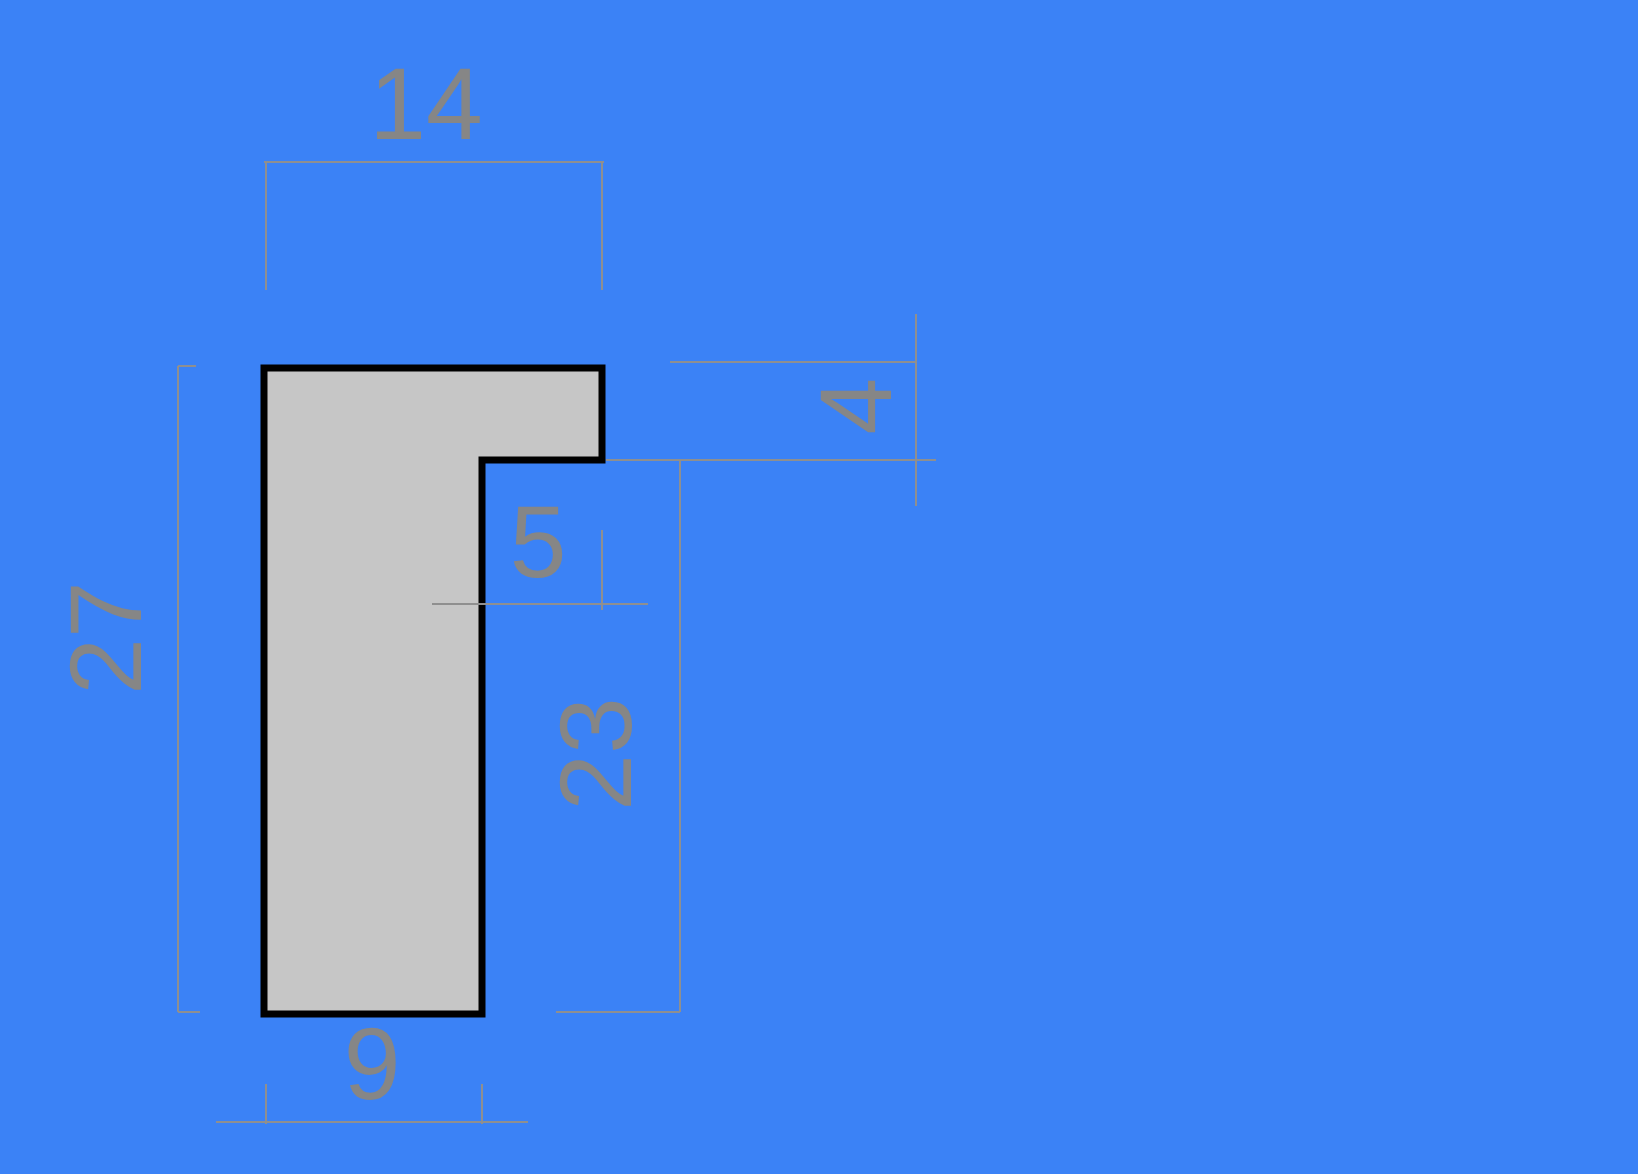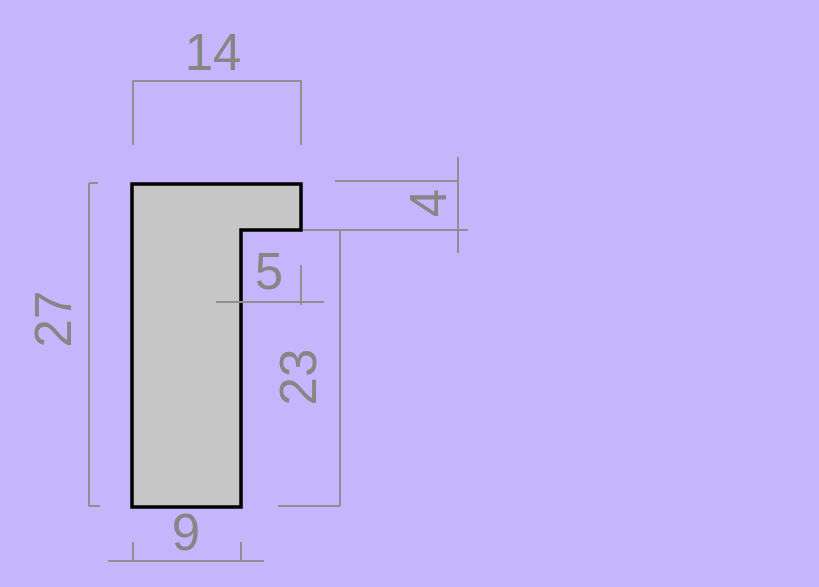--- a/index.html
+++ b/index.html
@@ -7,21 +7,21 @@
     padding: 0;
     width: 819px;
     height: 587px;
     background: #ffffff;
     overflow: hidden;
   }
   .canvas-wrap {
     position: relative;
     width: 819px;
     height: 587px;
-    background: #c4b5fd;
+    background: #3b82f6;
   }
   svg {
     display: block;
   }
   .shape-outline {
     stroke-width: 3.5;
   }
   .dim-lines line {
     stroke-width: 1.2;
     shape-rendering: crispEdges;

